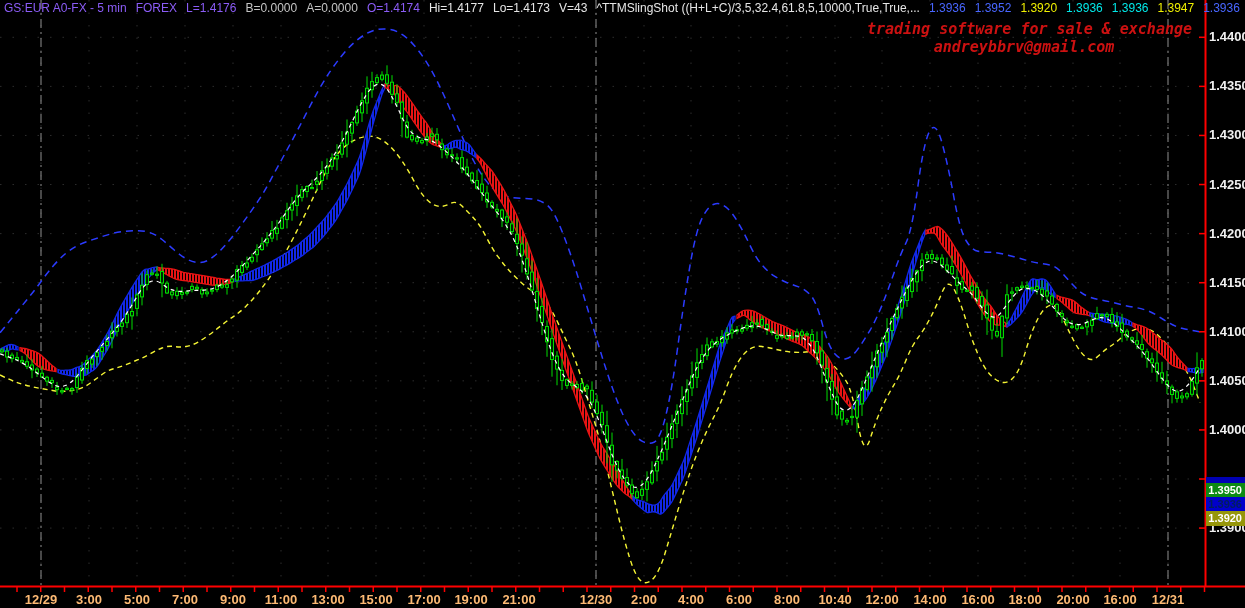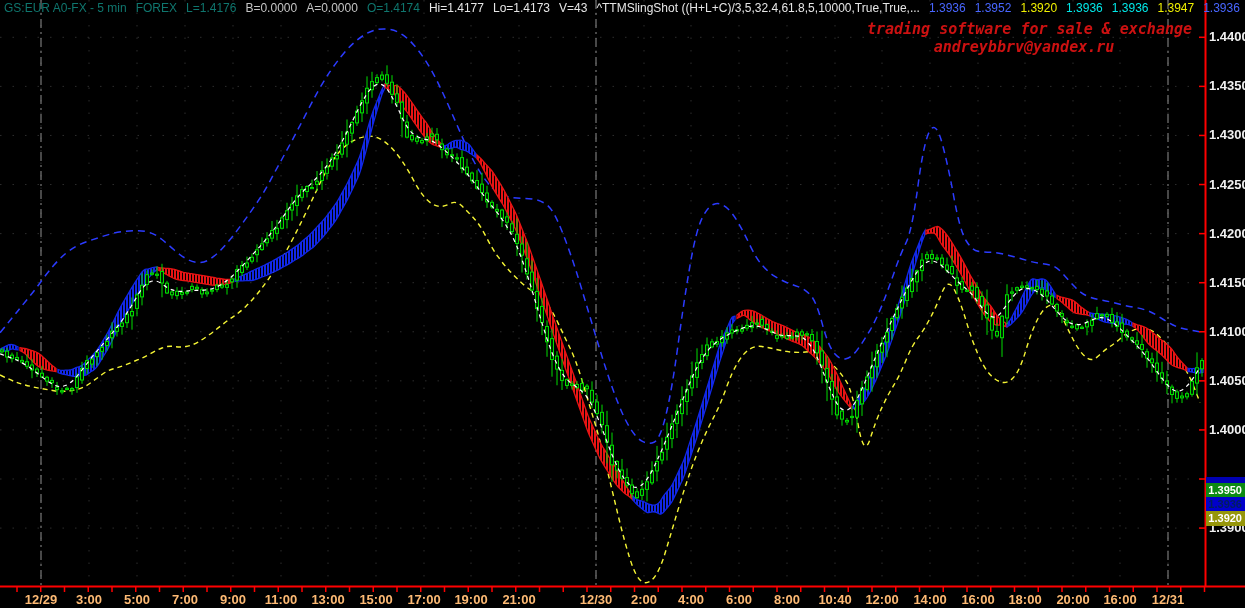--- a/index.html
+++ b/index.html
@@ -4,21 +4,21 @@
 <title>GS:EUR A0-FX - 5 min FOREX</title>
 <style>
   html,body{margin:0;padding:0;background:#000;}
   body{width:1245px;height:608px;overflow:hidden;position:relative;
        font-family:"Liberation Sans",sans-serif;}
   #plot{position:absolute;left:0;top:0;}
   
   .qheader{position:absolute;left:4px;top:2px;white-space:nowrap;
            font-size:12px;line-height:12px;z-index:30;}
   .qheader span{margin-right:9px;}
-  .c-green{color:#0f766e}.c-white{color:#e6e6e6}.c-gray{color:#c4c4c4}
+  .c-green{color:#8b5cf6}.c-white{color:#e6e6e6}.c-gray{color:#c4c4c4}
   .c-blue{color:#4866ff}.c-cyan{color:#00e8e8}.c-yellow{color:#f0f000}
   
   .watermark{position:absolute;top:20px;right:53px;width:336px;z-index:30;
              font-family:"DejaVu Sans Mono",monospace;font-weight:bold;font-style:italic;
              color:#cc1111;font-size:15px;line-height:18px;}
   .watermark .wline1{text-align:right;white-space:nowrap;}
   .watermark .wline{text-align:center;white-space:nowrap;}
   
   .ylab{position:absolute;left:1209px;color:#f0f0f0;font-size:13px;font-weight:bold;
         line-height:14px;z-index:20;}
@@ -647,21 +647,21 @@
     <line x1="1199" y1="380.85092127303216" x2="1205" y2="380.85092127303216" stroke="#ff0000" stroke-width="1.5"></line>
     <line x1="1199" y1="429.92964824120764" x2="1205" y2="429.92964824120764" stroke="#ff0000" stroke-width="1.5"></line>
     <line x1="1199" y1="479.00837520938086" x2="1205" y2="479.00837520938086" stroke="#ff0000" stroke-width="1.5"></line>
     <line x1="1199" y1="528.0871021775564" x2="1205" y2="528.0871021775564" stroke="#ff0000" stroke-width="1.5"></line>
   </svg>
 
 <div class="qheader" id="qheader"><span class="c-green">GS:EUR A0-FX - 5 min</span><span class="c-green">FOREX</span><span class="c-green">L=1.4176</span><span class="c-gray">B=0.0000</span><span class="c-gray">A=0.0000</span><span class="c-green">O=1.4174</span><span class="c-white">Hi=1.4177</span><span class="c-white">Lo=1.4173</span><span class="c-white">V=43</span><span class="c-white">^TTMSlingShot ((H+L+C)/3,5,32.4,61.8,5,10000,True,True,...</span><span class="c-blue">1.3936</span><span class="c-blue">1.3952</span><span class="c-yellow">1.3920</span><span class="c-cyan">1.3936</span><span class="c-cyan">1.3936</span><span class="c-yellow">1.3947</span><span class="c-blue">1.3936</span></div>
 
 <div class="watermark">
   <div class="wline1">trading software for sale &amp; exchange</div>
-  <div class="wline">andreybbrv@yandex.ru</div>
+  <div class="wline">andreybbrv@gmail.com</div>
 </div>
 
 <div id="labels">
     <div class="ylab" style="top: 30.2998px;">1.4400</div>
     <div class="ylab" style="top: 79.3786px;">1.4350</div>
     <div class="ylab" style="top: 128.457px;">1.4300</div>
     <div class="ylab" style="top: 177.536px;">1.4250</div>
     <div class="ylab" style="top: 226.615px;">1.4200</div>
     <div class="ylab" style="top: 275.693px;">1.4150</div>
     <div class="ylab" style="top: 324.772px;">1.4100</div>

